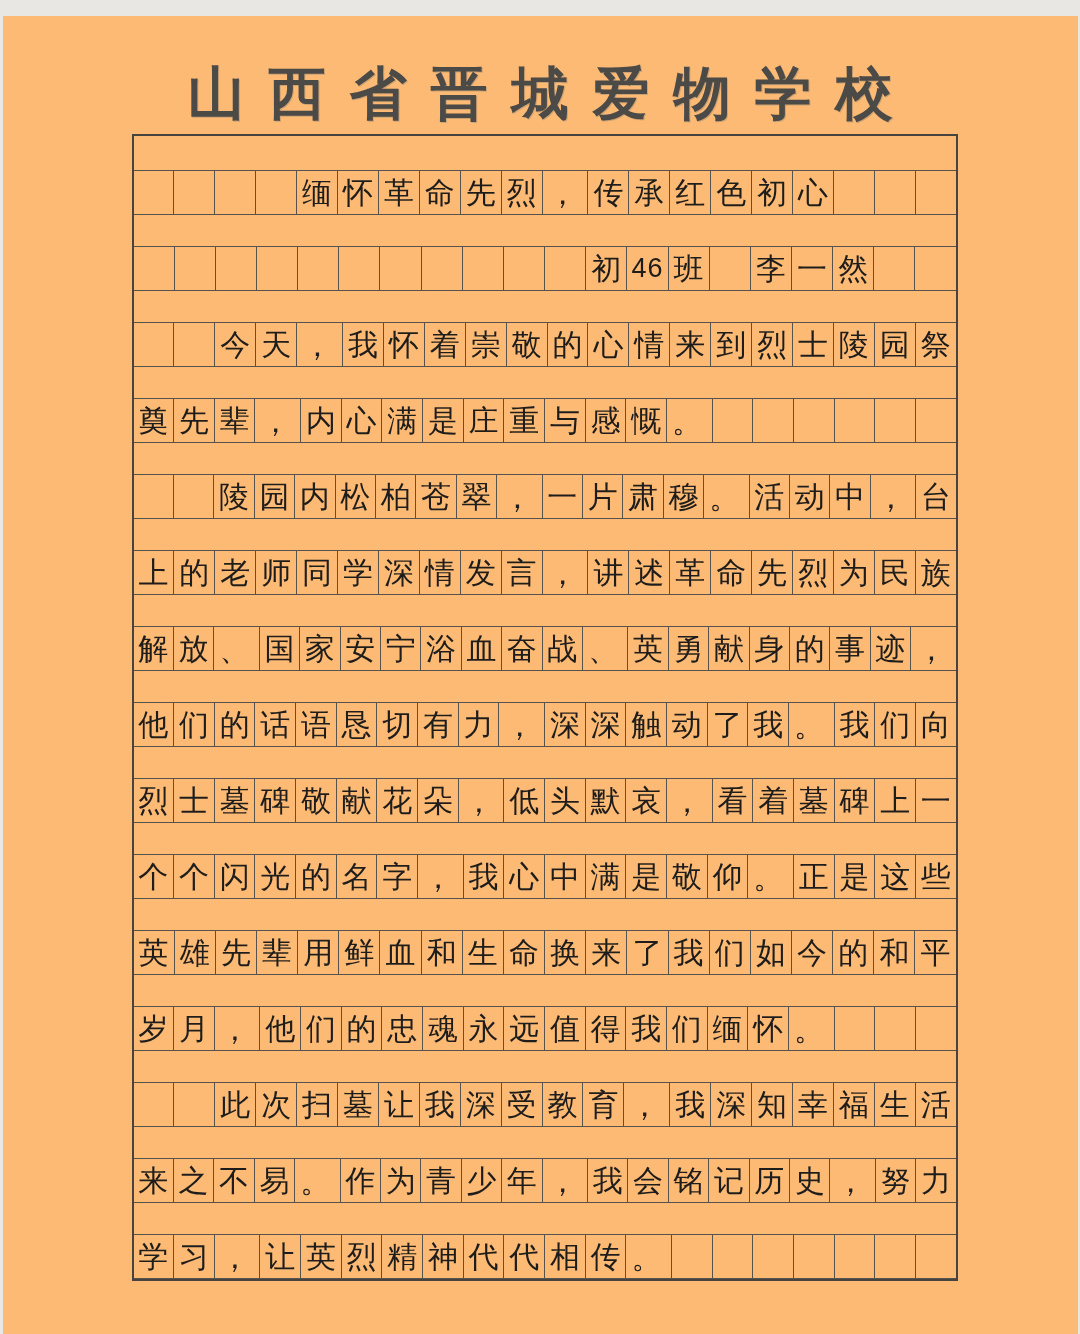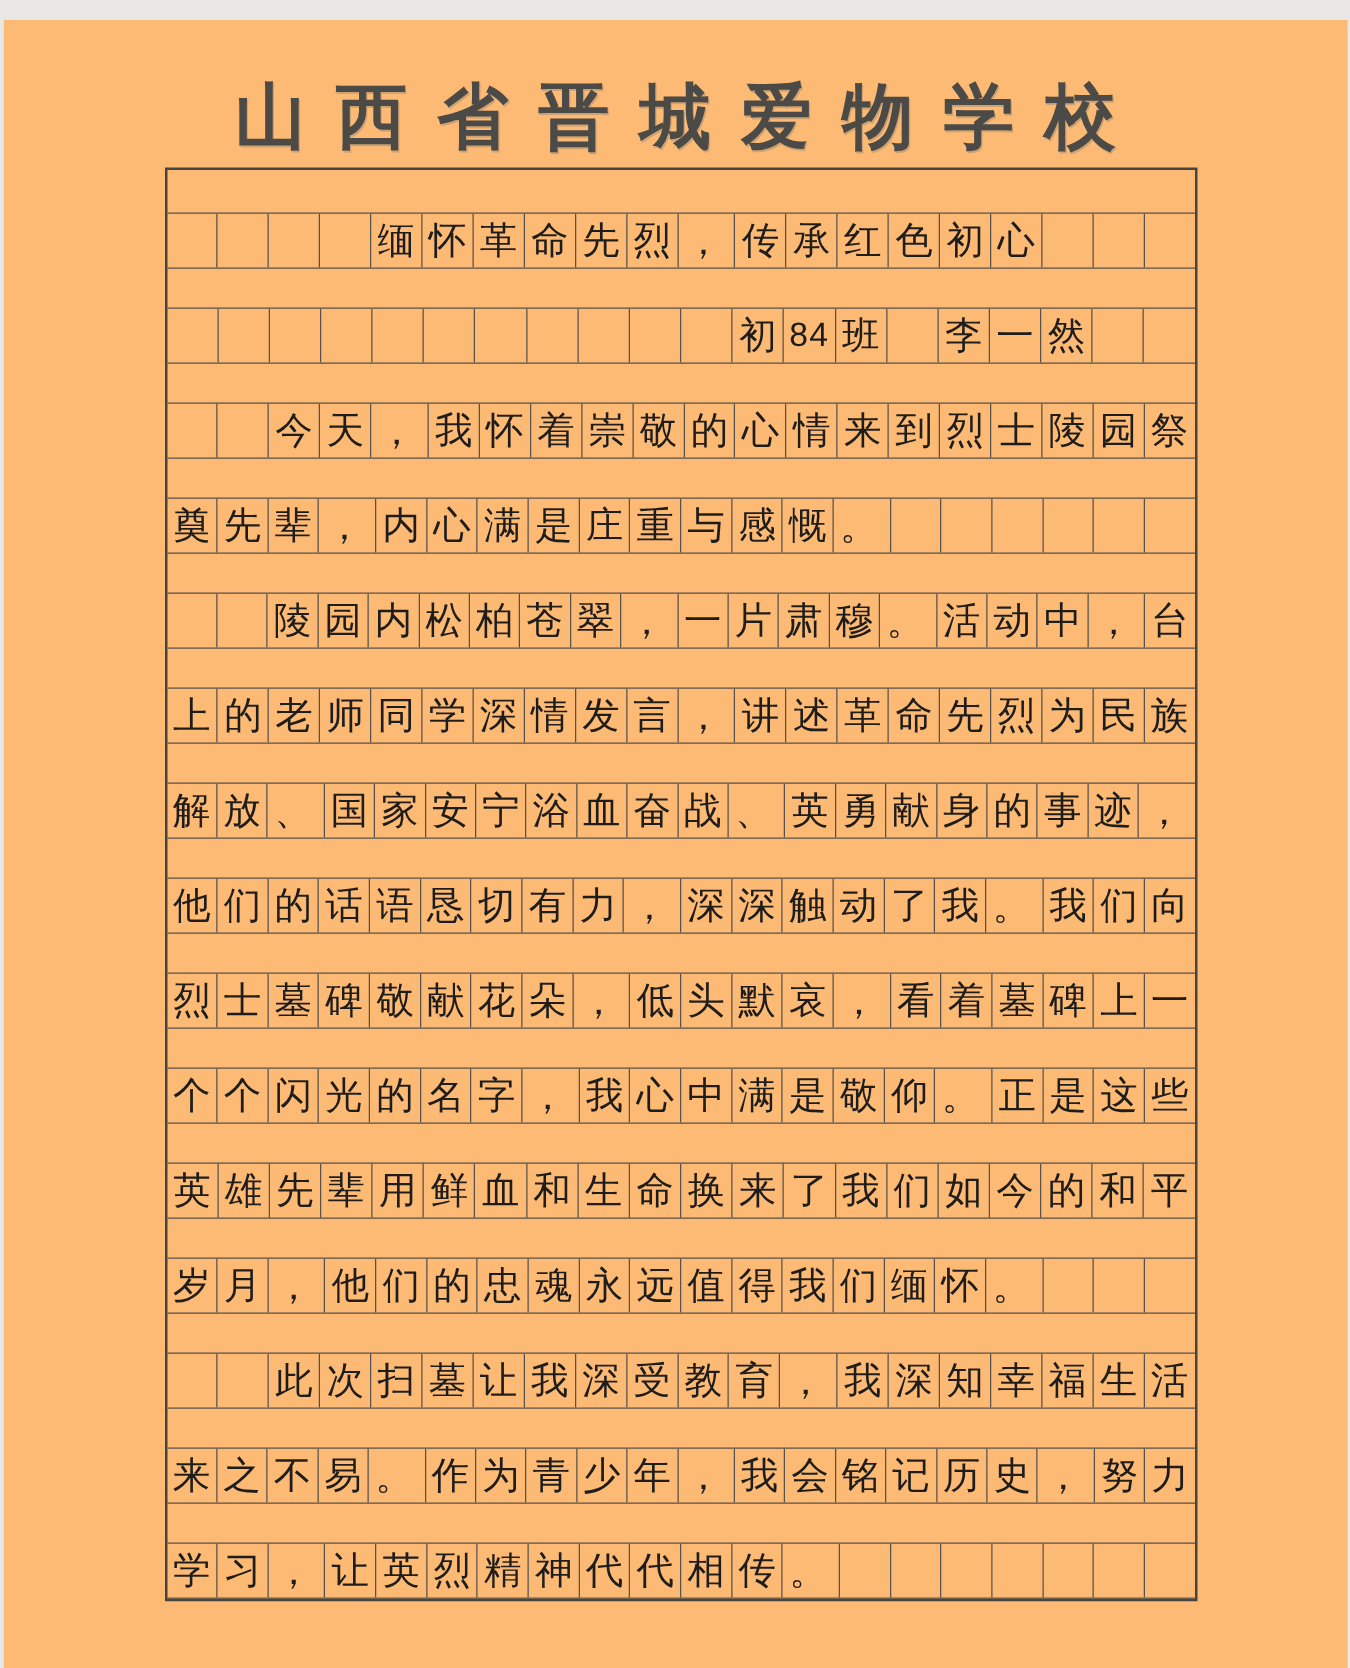--- a/index.html
+++ b/index.html
@@ -140,21 +140,21 @@
         <div class="grid-cell"></div>
         <div class="grid-cell"></div>
         <div class="grid-cell"></div>
         <div class="grid-cell"></div>
         <div class="grid-cell"></div>
         <div class="grid-cell"></div>
         <div class="grid-cell"></div>
         <div class="grid-cell"></div>
         <div class="grid-cell"></div>
         <div class="grid-cell">初</div>
-        <div class="grid-cell latin">84</div>
+        <div class="grid-cell latin">46</div>
         <div class="grid-cell">班</div>
         <div class="grid-cell"></div>
         <div class="grid-cell">李</div>
         <div class="grid-cell">一</div>
         <div class="grid-cell">然</div>
         <div class="grid-cell"></div>
         <div class="grid-cell"></div>
       </div>
       <div class="row-spacer"></div>
       <div class="grid-row">

